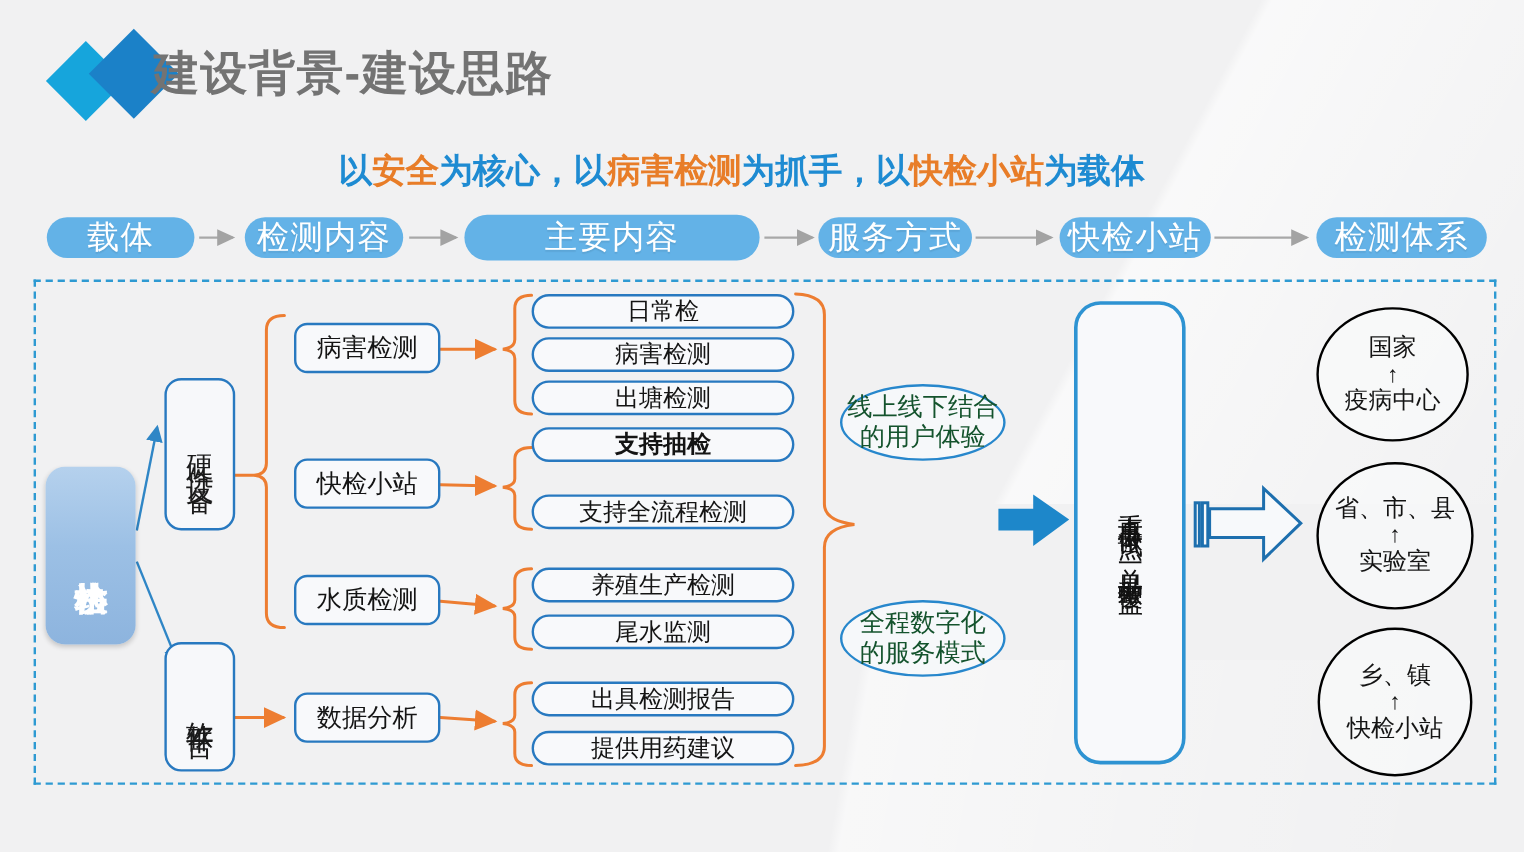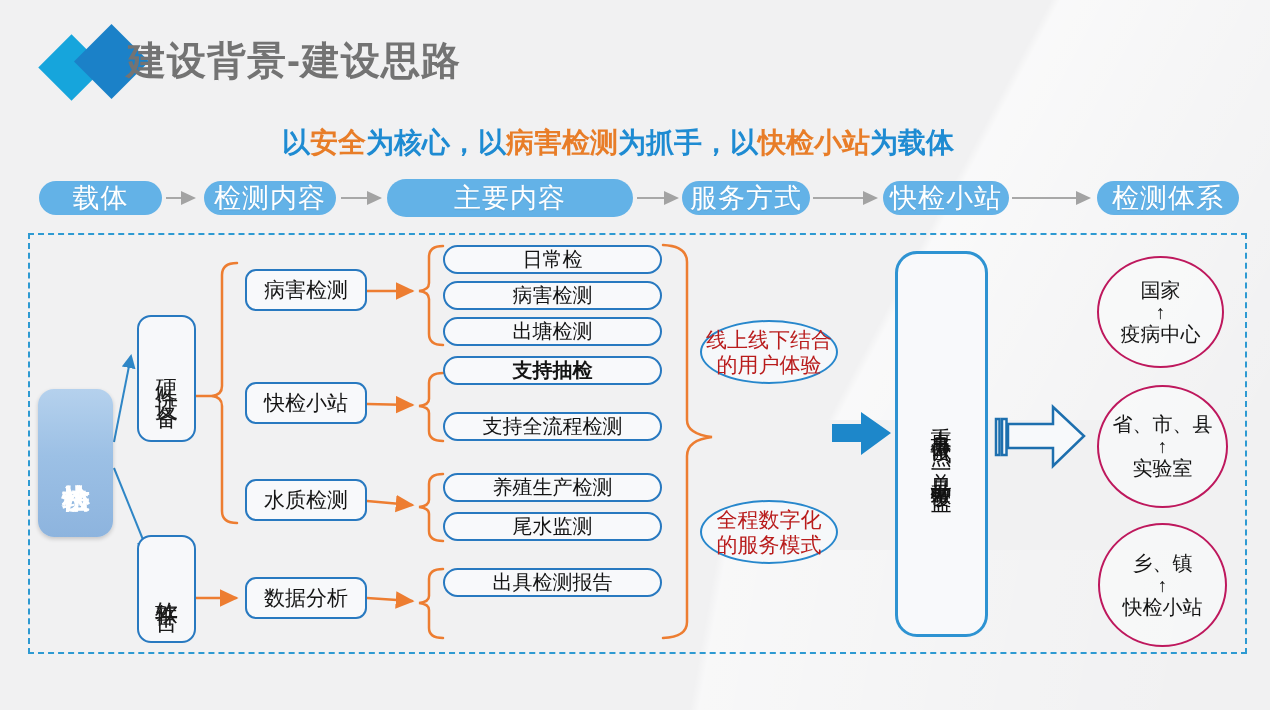--- a/index.html
+++ b/index.html
@@ -52,29 +52,29 @@
     font-size:21px;color:#141414;
   }
   .pill{
     left:443px;width:219px;height:29px;border:2px solid #2879c0;border-radius:15px;
     background:#f8f9fb;display:flex;align-items:center;justify-content:center;
     font-size:20px;color:#141414;
   }
   .oval{
     left:700px;width:138px;height:64px;border:2px solid #2787cc;border-radius:50%;
     background:#f6f8fa;display:flex;flex-direction:column;align-items:center;justify-content:center;
-    font-size:21px;line-height:25px;color:#b91c1c;text-align:center;
+    font-size:21px;line-height:25px;color:#14532d;text-align:center;
   }
   .pilot{
     left:895px;top:251px;width:93px;height:386px;border:3px solid #2e93d2;border-radius:22px;
     background:#f8f9fb;display:flex;align-items:center;justify-content:center;
   }
   .pilot .vtext{font-size:21px;letter-spacing:3px;color:#121212;}
   .circle{
-    border:2px solid #be185d;border-radius:50%;background:rgba(250,251,252,.6);
+    border:2px solid #000000;border-radius:50%;background:rgba(250,251,252,.6);
     display:flex;flex-direction:column;align-items:center;justify-content:center;
     text-align:center;font-size:20px;line-height:23px;color:#141414;
   }
   .circle .up{font-size:19px;line-height:21px;}
   .c1{left:1097px;top:256px;width:127px;height:112px;}
   .c2{left:1097px;top:385px;width:131px;height:123px;}
   .c3{left:1098px;top:523px;width:129px;height:124px;}
   svg.layer{position:absolute;left:0;top:0;pointer-events:none;}
   .z1{z-index:1;} .z2{z-index:2;position:absolute;box-sizing:border-box;}
 </style>
@@ -174,20 +174,21 @@
   <div class="abs cat z2" style="left:245px;top:577px;">数据分析</div>
 
   <div class="abs pill z2" style="top:245px;">日常检</div>
   <div class="abs pill z2" style="top:281px;">病害检测</div>
   <div class="abs pill z2" style="top:317px;">出塘检测</div>
   <div class="abs pill z2" style="top:356px;font-weight:bold;">支持抽检</div>
   <div class="abs pill z2" style="top:412px;">支持全流程检测</div>
   <div class="abs pill z2" style="top:473px;">养殖生产检测</div>
   <div class="abs pill z2" style="top:512px;">尾水监测</div>
   <div class="abs pill z2" style="top:568px;">出具检测报告</div>
+  <div class="abs pill z2" style="top:609px;">提供用药建议</div>
 
   <div class="abs oval z2" style="top:320px;">
     <div>线上线下结合</div>
     <div>的用户体验</div>
   </div>
   <div class="abs oval z2" style="top:500px;">
     <div>全程数字化</div>
     <div>的服务模式</div>
   </div>
 

